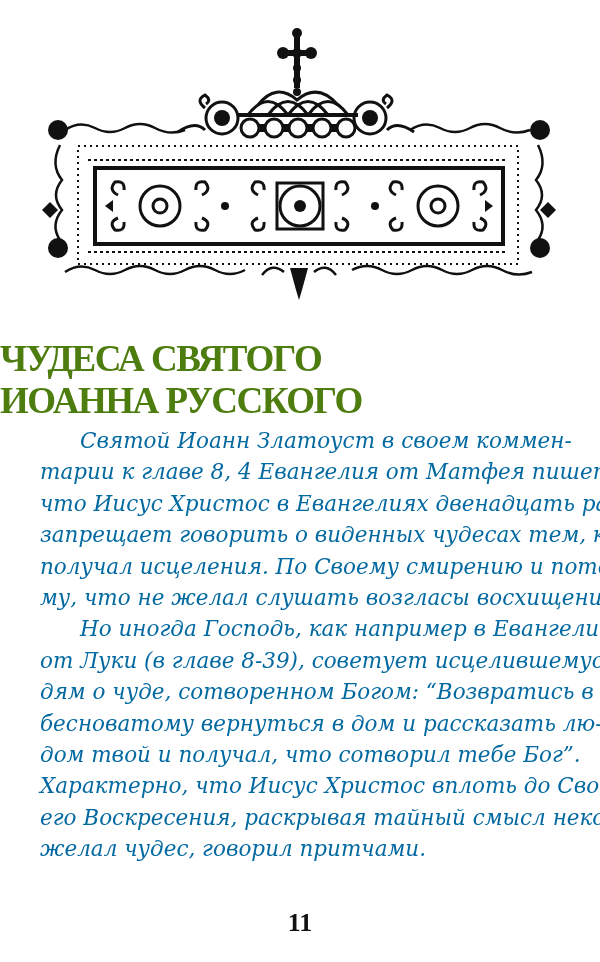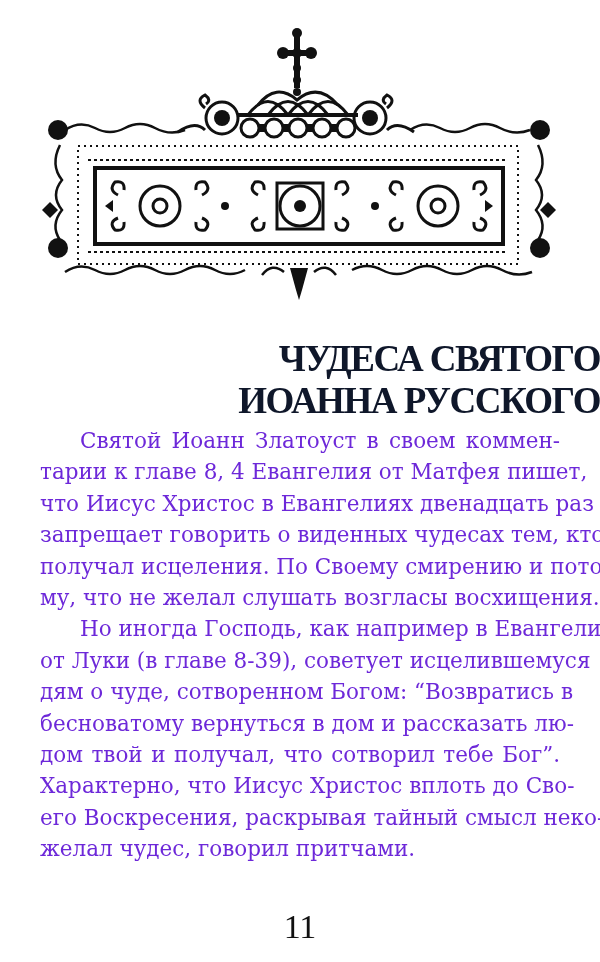--- a/index.html
+++ b/index.html
@@ -18,60 +18,61 @@
       position: absolute;
       left: 0;
       top: 0;
       width: 600px;
       height: 300px;
     }
     .title {
       position: absolute;
       left: 0;
       width: 600px;
-      text-align: right;
+      text-align: left;
       font-family: "Liberation Serif", serif;
       font-weight: bold;
       font-size: 37px;
       letter-spacing: -1.5px;
       line-height: 42px;
       top: 338px;
-      color: #0f172a;
+      color: #4d7c0f;
     }
     .title div { white-space: nowrap; }
     .body-text {
       position: absolute;
       left: 40px;
       top: 425px;
       width: 520px;
       font-family: "DejaVu Serif", serif;
+      font-style: italic;
       font-size: 21.5px;
       line-height: 31.4px;
-      color: #6d28d9;
+      color: #0369a1;
     }
     .line {
       display: block;
       white-space: nowrap;
       height: 31.4px;
       overflow: visible;
     }
     .line.justify {
       text-align: justify;
       text-align-last: justify;
     }
     .line.indent { padding-left: 40px; }
     .page-number {
       position: absolute;
       left: 0;
       width: 600px;
       top: 908px;
       text-align: center;
       font-family: "Liberation Serif", serif;
-      font-weight: normal;
-      font-size: 34px;
+      font-weight: bold;
+      font-size: 26px;
       color: #111;
     }
   </style>
 </head>
 <body>
 
 <svg class="ornament" viewBox="0 0 600 300" xmlns="http://www.w3.org/2000/svg">
   <g fill="#111" stroke="#111">
 
     <g stroke="none">

